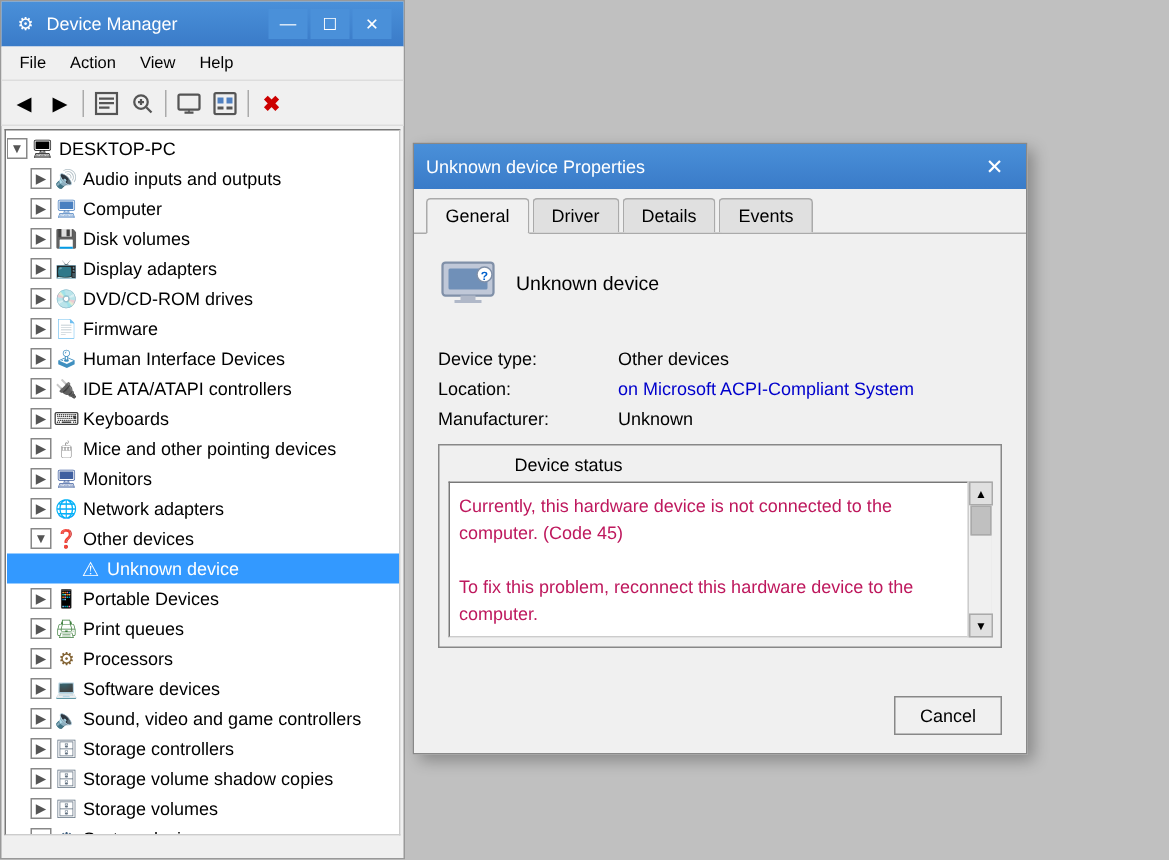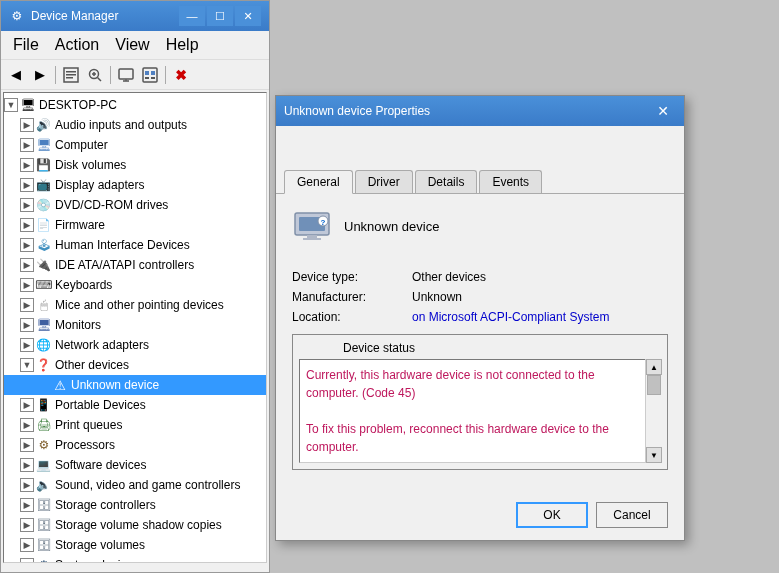--- a/index.html
+++ b/index.html
@@ -62,21 +62,21 @@
     .menu-bar {
       background: #f0f0f0;
       border-bottom: 1px solid #ddd;
       display: flex;
       padding: 2px 4px;
       gap: 0;
     }
     .menu-item {
       padding: 3px 8px;
       cursor: pointer;
-      font-size: 16px;
+      font-size: 11px;
       color: #000;
     }
 
     
     .toolbar {
       background: #f0f0f0;
       border-bottom: 1px solid #ddd;
       display: flex;
       align-items: center;
       padding: 3px 4px;
@@ -190,21 +190,20 @@
       gap: 2px;
     }
     .tab {
       padding: 4px 12px;
       border: 1px solid #aaa;
       border-bottom: none;
       background: #e0e0e0;
       cursor: pointer;
       font-size: 12px;
       border-radius: 3px 3px 0 0;
-      margin-top: 38px;
     }
     .tab.active {
       background: #f0f0f0;
       border-bottom: 1px solid #f0f0f0;
       margin-bottom: -1px;
       z-index: 1;
     }
 
     
     .dialog-content {
@@ -603,26 +602,26 @@
       </div>
       <span class="device-name-label">Unknown device</span>
     </div>
 
     <div class="props-table">
       <div class="prop-row">
         <span class="prop-key">Device type:</span>
         <span class="prop-val">Other devices</span>
       </div>
       <div class="prop-row">
+        <span class="prop-key">Location:</span>
+        <span class="prop-val blue">on Microsoft ACPI-Compliant System</span>
+      </div>
+      <div class="prop-row">
         <span class="prop-key">Manufacturer:</span>
         <span class="prop-val">Unknown</span>
-      </div>
-      <div class="prop-row">
-        <span class="prop-key">Location:</span>
-        <span class="prop-val blue">on Microsoft ACPI-Compliant System</span>
       </div>
     </div>
 
     <div class="device-status-group">
       <div class="device-status-label">Device status</div>
       <div style="position:relative; display:flex;">
         <div class="status-textbox" style="flex:1; padding-right:20px;">
           <span>Currently, this hardware device is not connected to the computer. (Code 45)</span>
           <br><br>
           <span>To fix this problem, reconnect this hardware device to the computer.</span>
@@ -632,16 +631,15 @@
           <div class="scroll-track">
             <div class="scroll-thumb"></div>
           </div>
           <div class="scroll-arrow">▼</div>
         </div>
       </div>
     </div>
   </div>
 
   <div class="dialog-buttons">
-    <button class="dlg-btn primary">OK</button>
     <button class="dlg-btn">Cancel</button>
   </div>
 </div>
 
 </body></html>

